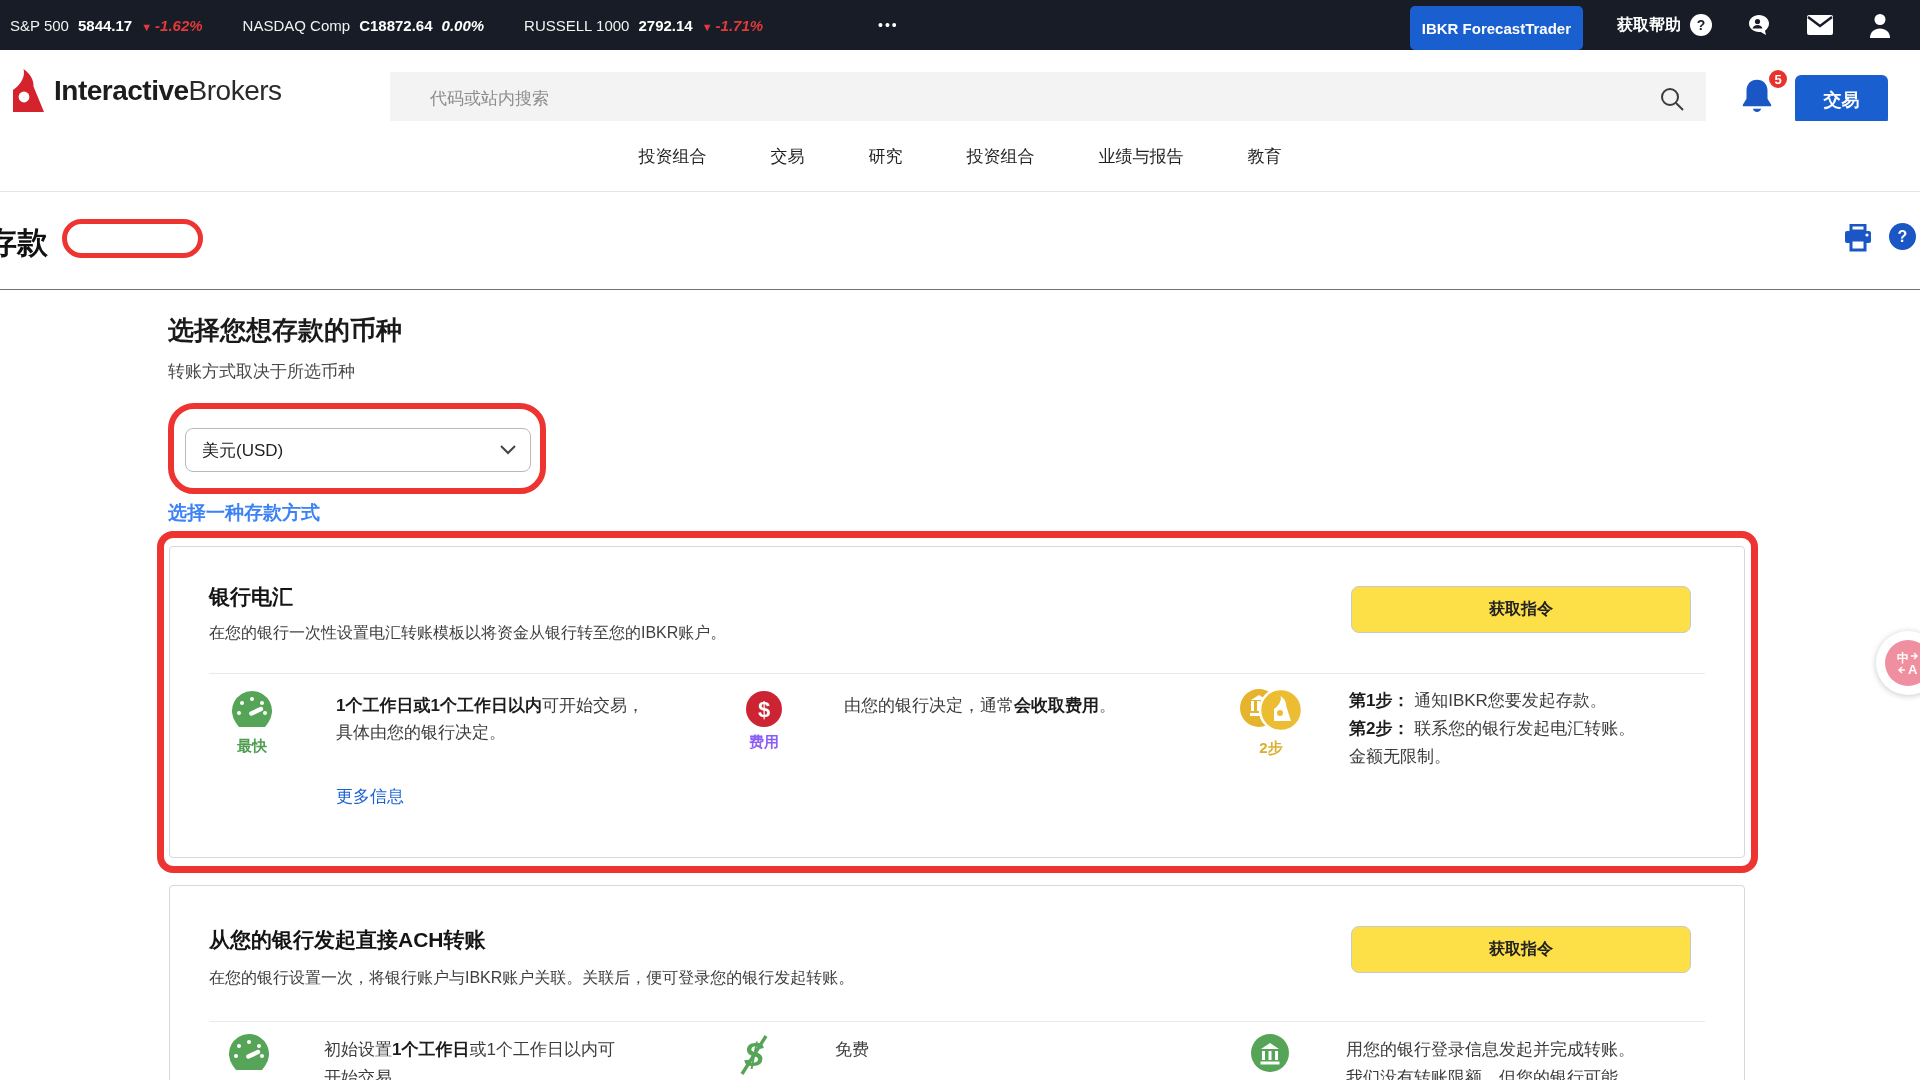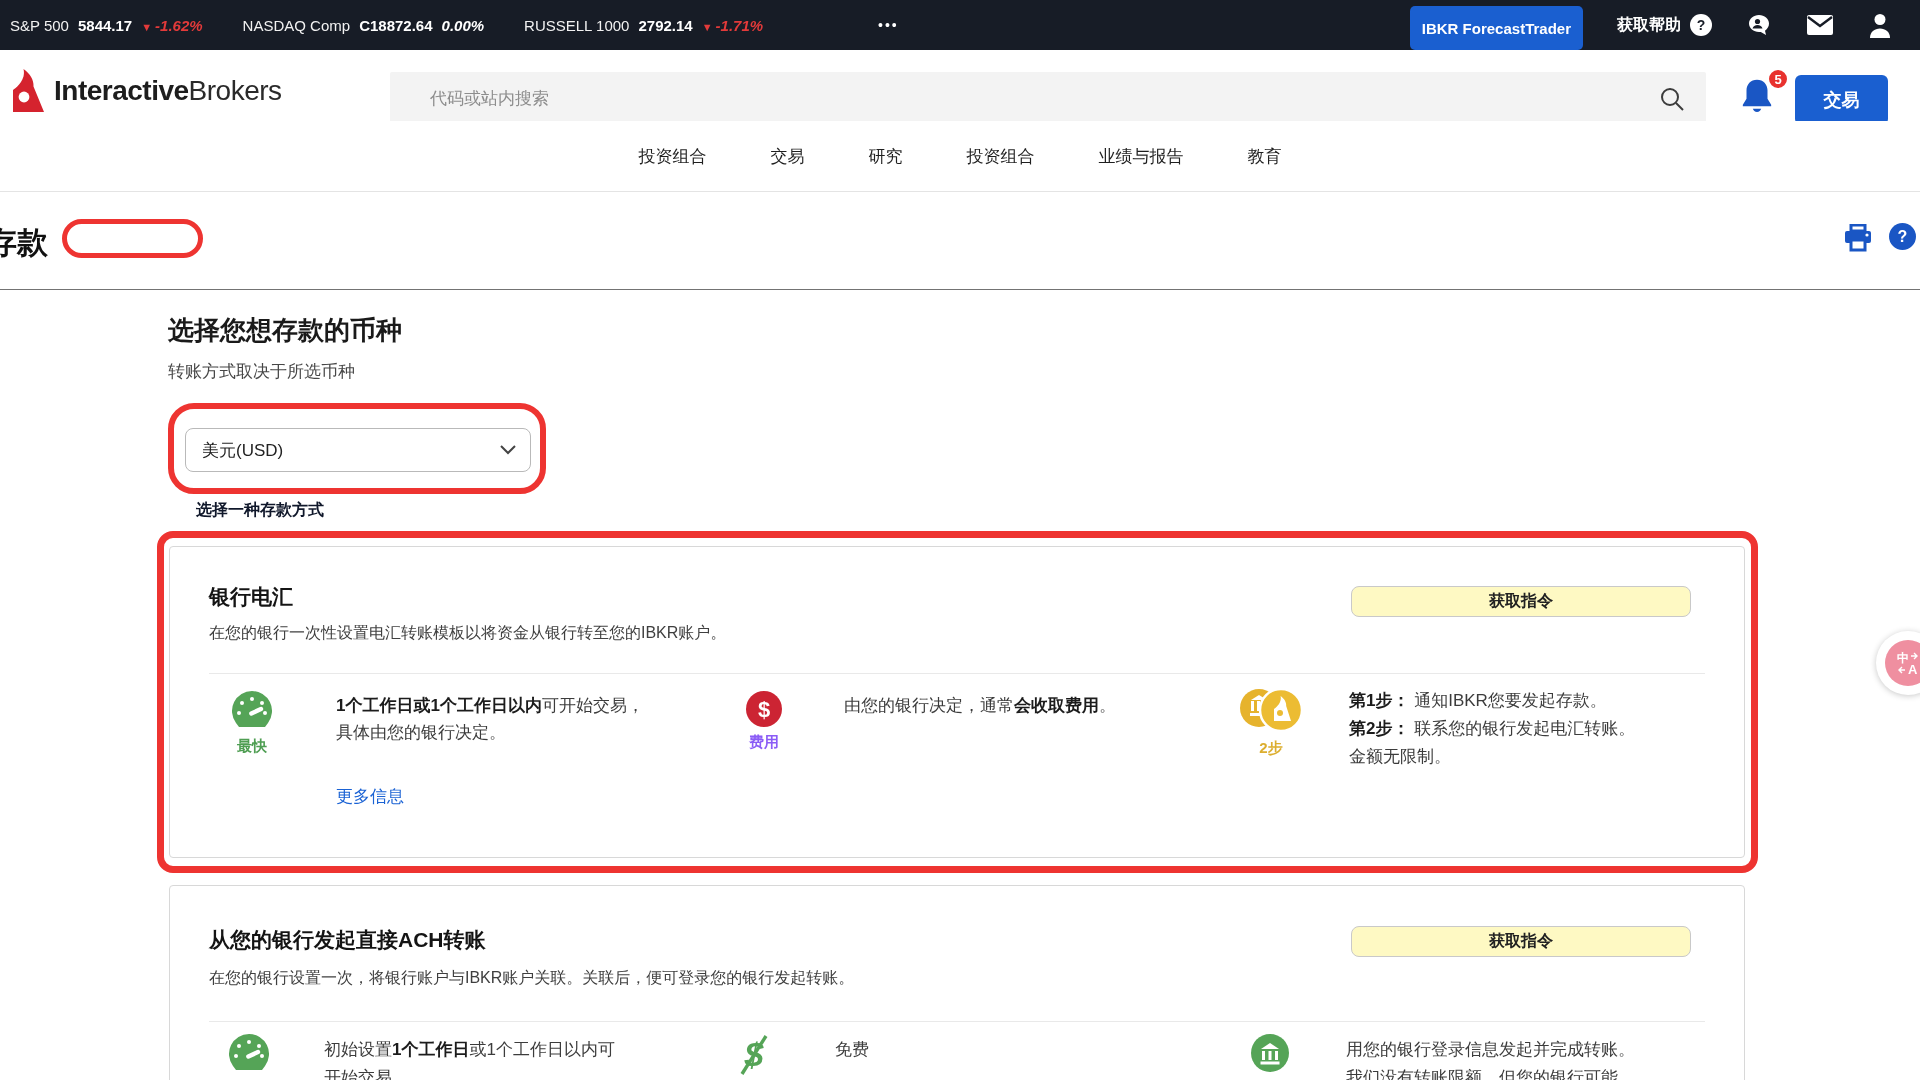--- a/index.html
+++ b/index.html
@@ -47,32 +47,32 @@
   .tb-print { position:absolute; left:1843px; top:18px; cursor:pointer; }
   .tb-help { position:absolute; left:1889px; top:17px; width:27px; height:27px; border-radius:50%; background:#1a56c4; color:#fff; font-size:16px; font-weight:bold; display:flex; align-items:center; justify-content:center; cursor:pointer; }
 
   
   .content { position:absolute; left:0; top:290px; width:1920px; height:790px; background:#fff; }
   .h2 { position:absolute; left:168px; top:23px; font-size:26px; font-weight:bold; color:#1a1a1a; }
   .sub { position:absolute; left:168px; top:70px; font-size:17px; color:#474747; }
   .annot-select { position:absolute; left:168px; top:113px; width:378px; height:91px; border:6px solid #ee3431; border-radius:26px; pointer-events:none; z-index:5; }
   .select { position:absolute; left:185px; top:138px; width:346px; height:44px; border:1px solid #b9b9b9; border-radius:8px; background:#fff; display:flex; align-items:center; justify-content:space-between; padding:0 14px 0 16px; cursor:pointer; }
   .select .sel-text { font-size:17px; color:#222; }
-  .h3 { position:absolute; left:168px; top:210px; font-size:16px; font-weight:bold; color:#0f172a;margin-left:28px; }
+  .h3 { position:absolute; left:168px; top:210px; font-size:19px; font-weight:bold; color:#3b82f6; }
 
   .annot-card { position:absolute; left:157px; top:241px; width:1601px; height:342px; border:7px solid #ee3431; border-radius:16px; pointer-events:none; z-index:5; }
 
   .card { position:absolute; left:169px; width:1576px; background:#fff; border:1px solid #d8d8d8; border-radius:4px; }
   .card1 { top:256px; height:312px; }
   .card2 { top:595px; height:430px; }
   .card-title { position:absolute; left:39px; top:36px; font-size:21px; font-weight:bold; color:#141414; }
   .card-desc { position:absolute; left:39px; top:76px; font-size:16px; color:#3f3f3f; }
   .card2 .card-title { top:40px; }
   .card2 .card-desc { top:82px; }
-  .btn-instr { position:absolute; left:1181px; top:39px; width:340px; height:31px; background:#fef9c3; border:1px solid #c9c9c9; border-radius:8px; font-size:16px; font-weight:bold; color:#222; font-family:inherit; cursor:pointer; }
+  .btn-instr { position:absolute; left:1181px; top:39px; width:340px; height:47px; background:#fde047; border:1px solid #c9c9c9; border-radius:8px; font-size:16px; font-weight:bold; color:#222; font-family:inherit; cursor:pointer; }
   .card2 .btn-instr { top:40px; }
   .card-divider { position:absolute; left:39px; right:39px; top:126px; height:1px; background:#e9e9e9; }
   .card2 .card-divider { top:135px; }
 
   .feat-icon { position:absolute; display:flex; flex-direction:column; align-items:center; width:76px; }
   .feat-label { margin-top:6px; font-size:15px; font-weight:bold; }
   .lab-green { color:#4f9e53; }
   .lab-red { color:#8b5cf6; }
   .lab-gold { color:#dcae2f; }
   .feat-text { position:absolute; font-size:17px; color:#3c3c3c; line-height:27px; }

